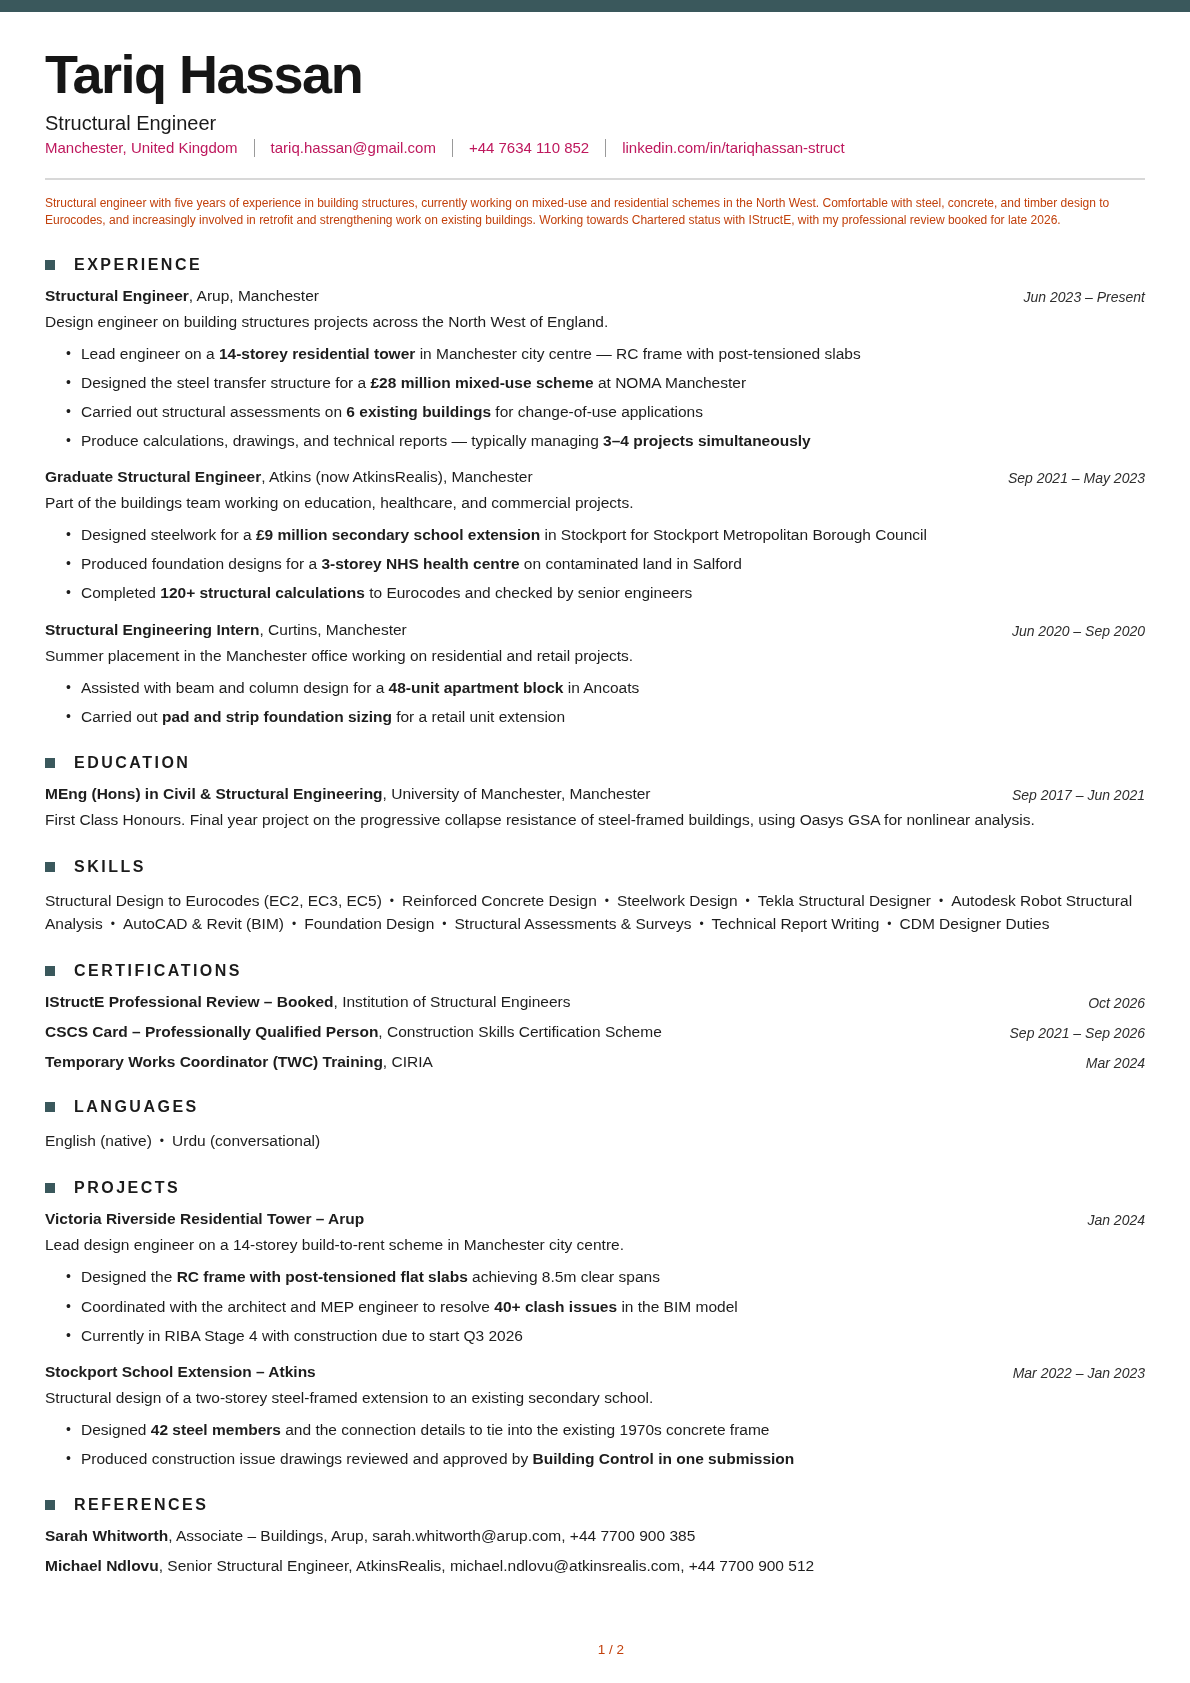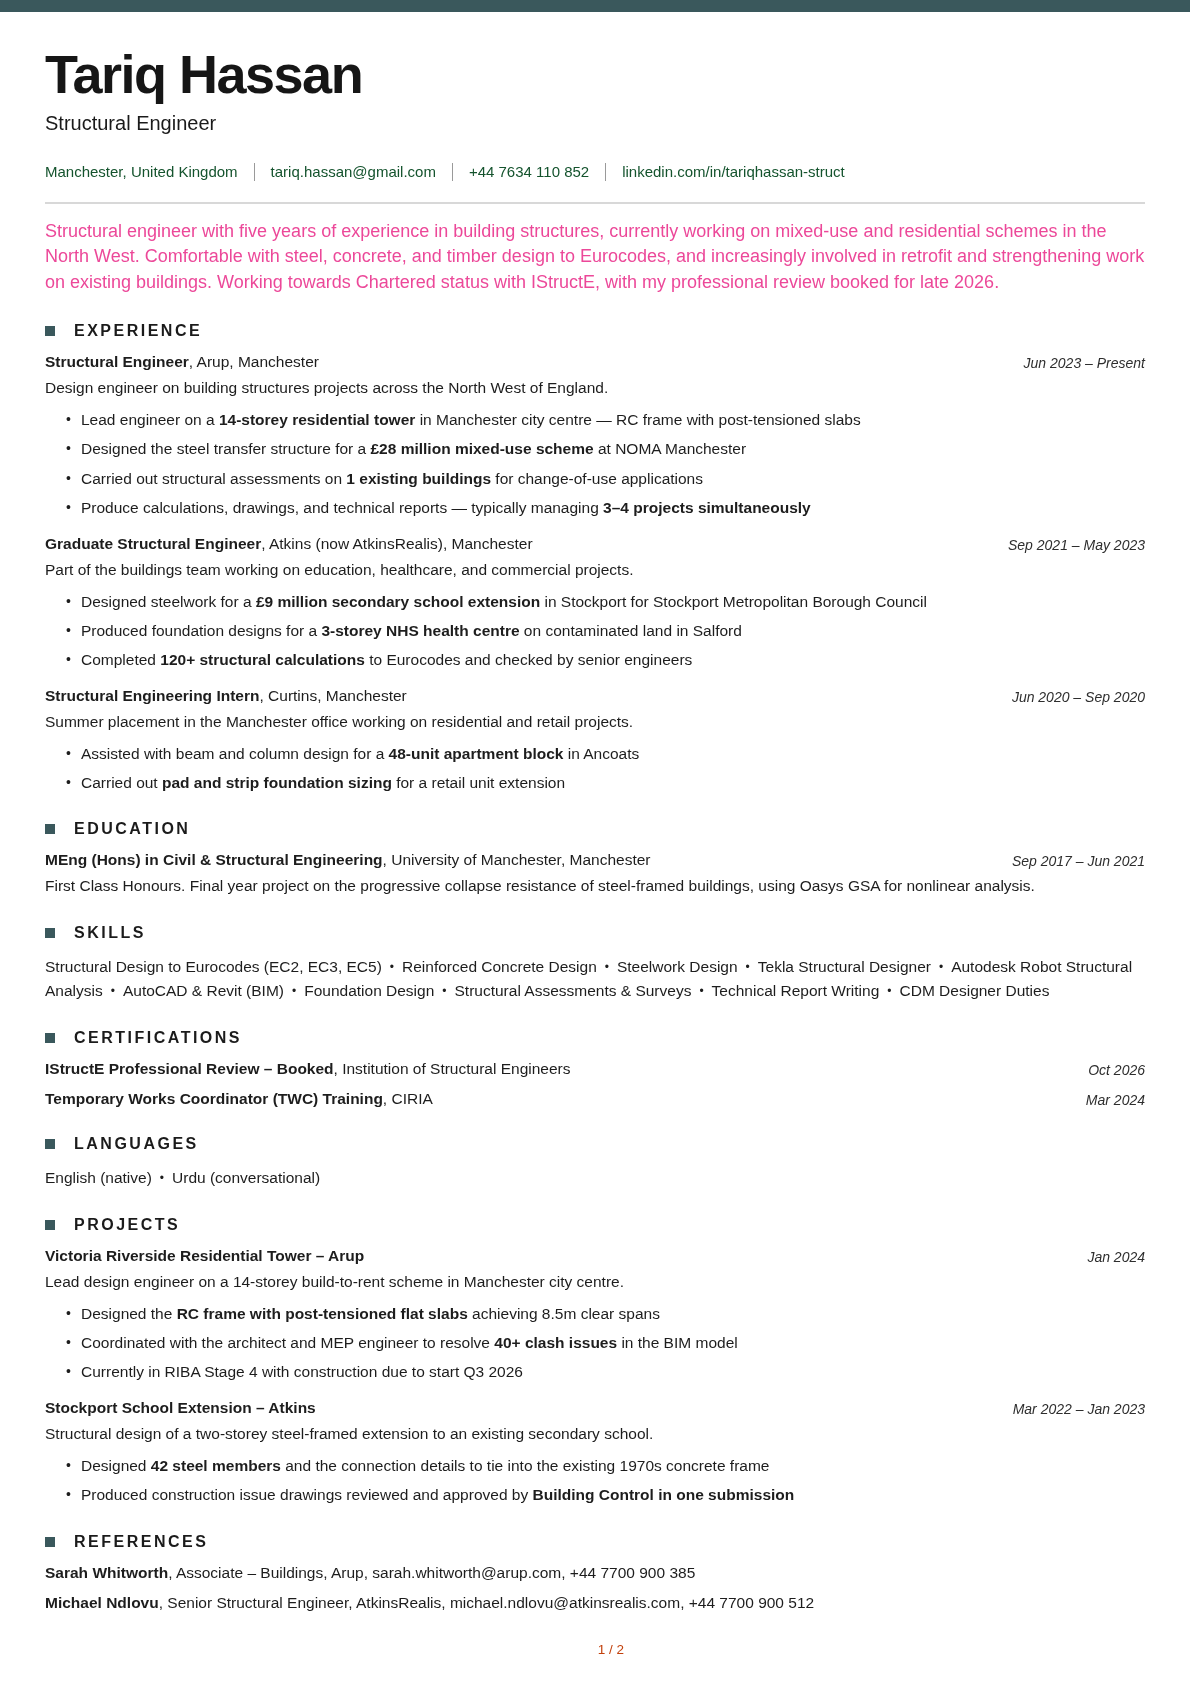--- a/index.html
+++ b/index.html
@@ -7,24 +7,24 @@
   html,body { margin:0; padding:0; }
   body {
     width:1190px; height:1683px; position:relative; overflow:hidden;
     background:#ffffff; color:var(--text);
     font-family:"Liberation Sans", sans-serif;
   }
   .topbar { height:12px; width:100%; background:var(--accent); }
   .content { padding:0 45px; }
   .name { font-size:54px; font-weight:bold; letter-spacing:-1.5px; color:#161616; margin:34px 0 0 0; line-height:1.05; }
   .subtitle { font-size:20px; margin-top:9px; color:#1a1a1a; }
-  .contact-row { margin-top:28px; font-size:15px; color:#14532d; display:flex; align-items:center; flex-wrap:wrap; }
+  .contact-row { margin-top:4px; font-size:15px; color:#be185d; display:flex; align-items:center; flex-wrap:wrap; }
   .csep { width:1px; height:18px; background:#9a9a9a; display:inline-block; margin:0 16px; }
   .rule { border:none; border-top:2px solid var(--rule); margin:21px 0 15px 0; }
-  .summary { font-size:18px; line-height:1.42; color:#ec4899; margin:0; }
+  .summary { font-size:12px; line-height:1.42; color:#c2410c; margin:0; }
   .sec-h { display:flex; align-items:center; gap:19px; font-weight:bold; font-size:16px; letter-spacing:2.5px; color:#1b1b1b; margin:27px 0 13px 0; }
   .sq { width:10px; height:10px; background:var(--accent); flex:0 0 auto; }
   .entry { margin-bottom:17px; }
   .erow { display:flex; justify-content:space-between; align-items:flex-end; }
   .etitle { font-size:15.5px; }
   .etitle b, .blist b, .summary b { font-weight:bold; }
   .edate { font-style:italic; font-size:14px; color:var(--date); white-space:nowrap; margin-left:24px; }
   .edesc { font-size:15.5px; margin-top:7px; line-height:1.35; }
   .blist { margin:11px 0 0 0; padding:0 0 0 36px; list-style:none; }
   .blist li { position:relative; margin-bottom:9px; font-size:15.5px; line-height:1.3; }
@@ -61,21 +61,21 @@
         </div>
         <div class="entry">
           <div class="erow">
             <div class="etitle"><b>Structural Engineer</b><span>, Arup, Manchester</span></div>
             <div class="edate">Jun 2023 – Present</div>
           </div>
           <div class="edesc">Design engineer on building structures projects across the North West of England.</div>
           <ul class="blist">
             <li><span>Lead engineer on a </span><b>14-storey residential tower</b><span> in Manchester city centre — RC frame with post-tensioned slabs</span></li>
             <li><span>Designed the steel transfer structure for a </span><b>£28 million mixed-use scheme</b><span> at NOMA Manchester</span></li>
-            <li><span>Carried out structural assessments on </span><b>1 existing buildings</b><span> for change-of-use applications</span></li>
+            <li><span>Carried out structural assessments on </span><b>6 existing buildings</b><span> for change-of-use applications</span></li>
             <li><span>Produce calculations, drawings, and technical reports — typically managing </span><b>3–4 projects simultaneously</b></li>
           </ul>
         </div>
         <div class="entry">
           <div class="erow">
             <div class="etitle"><b>Graduate Structural Engineer</b><span>, Atkins (now AtkinsRealis), Manchester</span></div>
             <div class="edate">Sep 2021 – May 2023</div>
           </div>
           <div class="edesc">Part of the buildings team working on education, healthcare, and commercial projects.</div>
           <ul class="blist">
@@ -122,20 +122,26 @@
           <span>CERTIFICATIONS</span>
         </div>
         <div class="entry cert-entry">
           <div class="erow">
             <div class="etitle"><b>IStructE Professional Review – Booked</b><span>, Institution of Structural Engineers</span></div>
             <div class="edate">Oct 2026</div>
           </div>
         </div>
         <div class="entry cert-entry">
           <div class="erow">
+            <div class="etitle"><b>CSCS Card – Professionally Qualified Person</b><span>, Construction Skills Certification Scheme</span></div>
+            <div class="edate">Sep 2021 – Sep 2026</div>
+          </div>
+        </div>
+        <div class="entry cert-entry">
+          <div class="erow">
             <div class="etitle"><b>Temporary Works Coordinator (TWC) Training</b><span>, CIRIA</span></div>
             <div class="edate">Mar 2024</div>
           </div>
         </div>
       </section>
       <section class="sec">
         <div class="sec-h">
           <span class="sq"></span>
           <span>LANGUAGES</span>
         </div>

